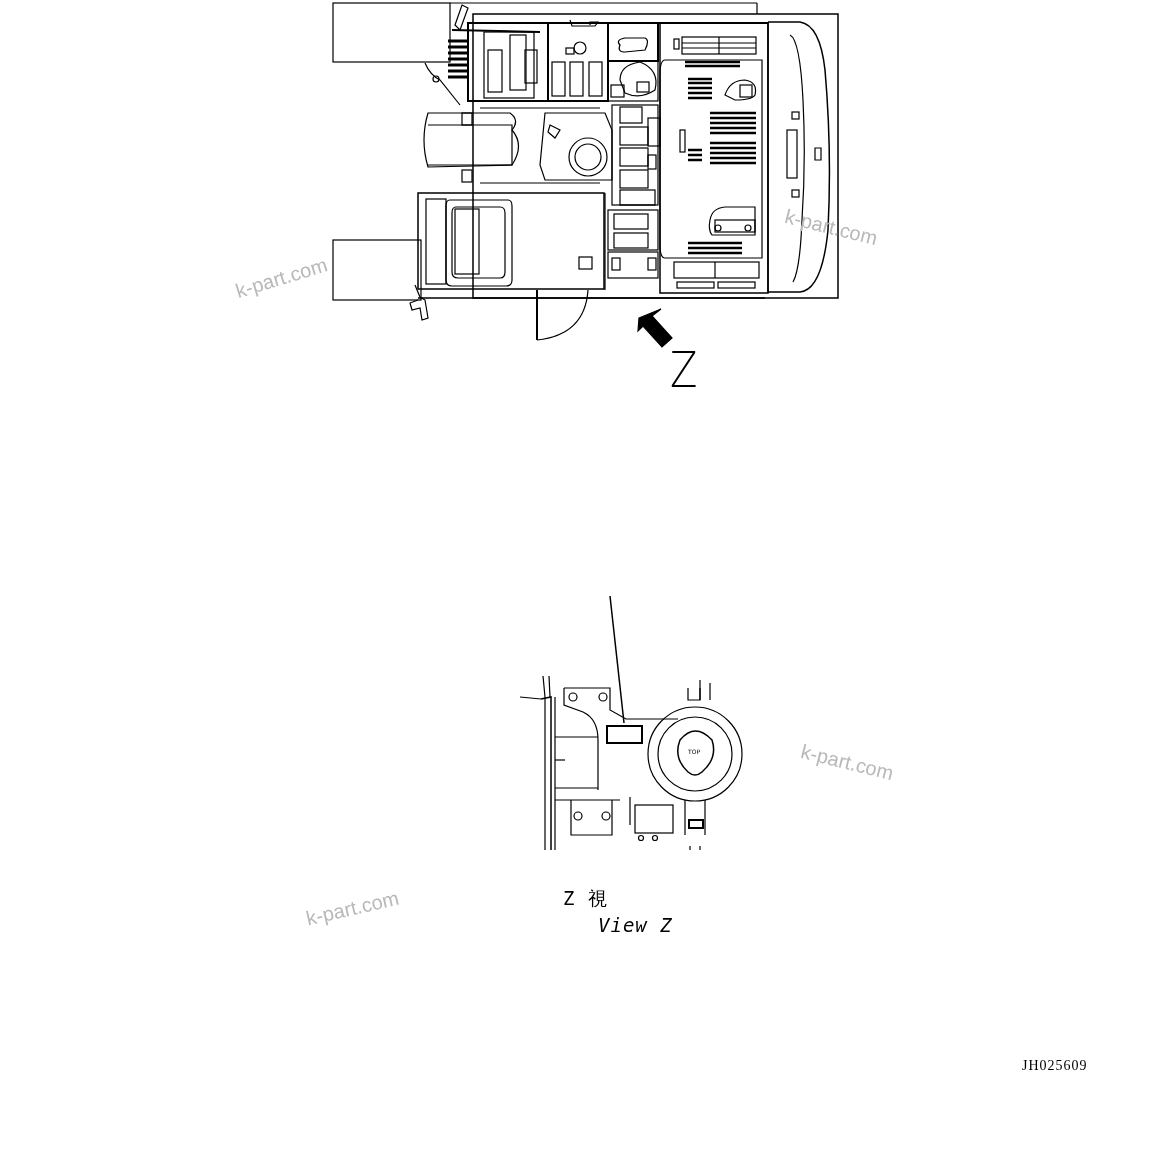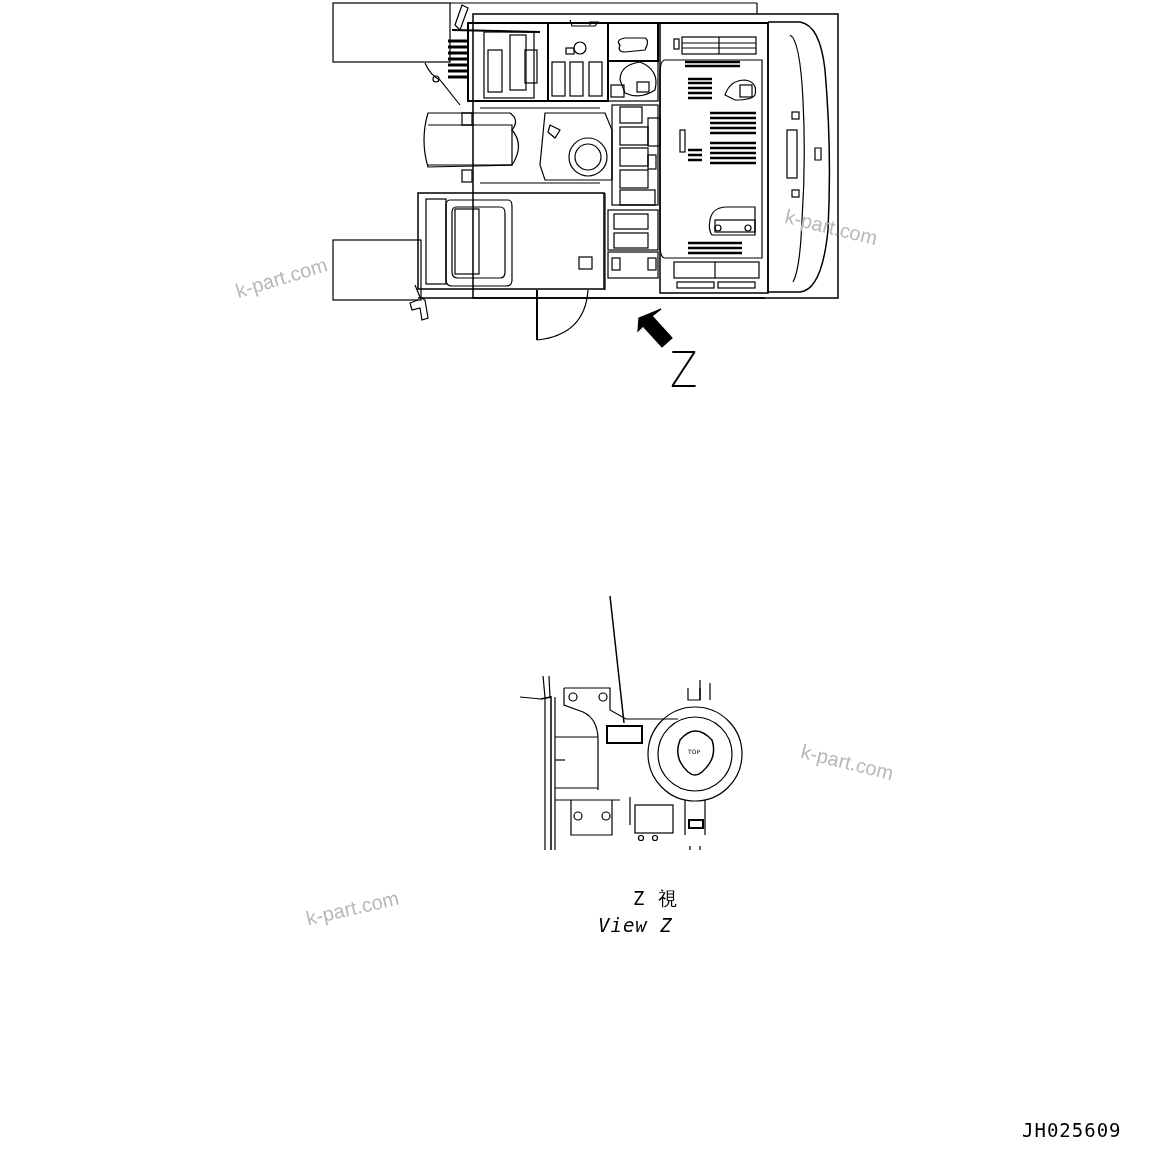--- a/index.html
+++ b/index.html
@@ -1,22 +1,22 @@
 <!DOCTYPE html>
 <html><head>
 <meta charset="utf-8">
 <style>
   html, body { margin:0; padding:0; background:#ffffff; }
   body { width:1163px; height:1165px; position:relative; overflow:hidden; font-family:"DejaVu Sans Mono", monospace; }
   #canvas { position:absolute; left:0; top:0; width:1163px; height:1165px; }
   .label { position:absolute; color:#000; font-family:"DejaVu Sans Mono", "Liberation Mono", monospace; white-space:nowrap; }
   .z-big { left:670px; top:345px; font-family:"DejaVu Sans", sans-serif; font-size:50px; font-weight:200; transform:scaleX(0.8); transform-origin:left top; line-height:1; }
-  .view-z-jp { left:633px; top:886px; font-size:19px; letter-spacing:1px; }
+  .view-z-jp { left:563px; top:886px; font-size:19px; letter-spacing:1px; }
   .view-z-en { left:598px; top:914px; font-size:19px; letter-spacing:1px;font-style:italic; }
-  .drawing-no { left:1022px; top:1119px; font-size:19px; letter-spacing:1px; }
+  .drawing-no { left:1022px; top:1058px; font-size:14px; letter-spacing:1px;font-family:Liberation Serif, serif; }
   .wm { position:absolute; color:#b8b8b8; font-family:"Liberation Sans", sans-serif; font-size:20px; white-space:nowrap; transform-origin:left top; }
   .wm1 { left:233px; top:281px; transform:rotate(-17deg); }
   .wm2 { left:788px; top:205px; transform:rotate(14deg); }
   .wm3 { left:804px; top:740px; transform:rotate(14deg); }
   .wm4 { left:304px; top:908px; transform:rotate(-13deg); }
 </style>
 </head>
 <body>
 
 <svg id="canvas" viewBox="0 0 1163 1165" xmlns="http://www.w3.org/2000/svg" fill="none" stroke="#000" stroke-width="1.2">

